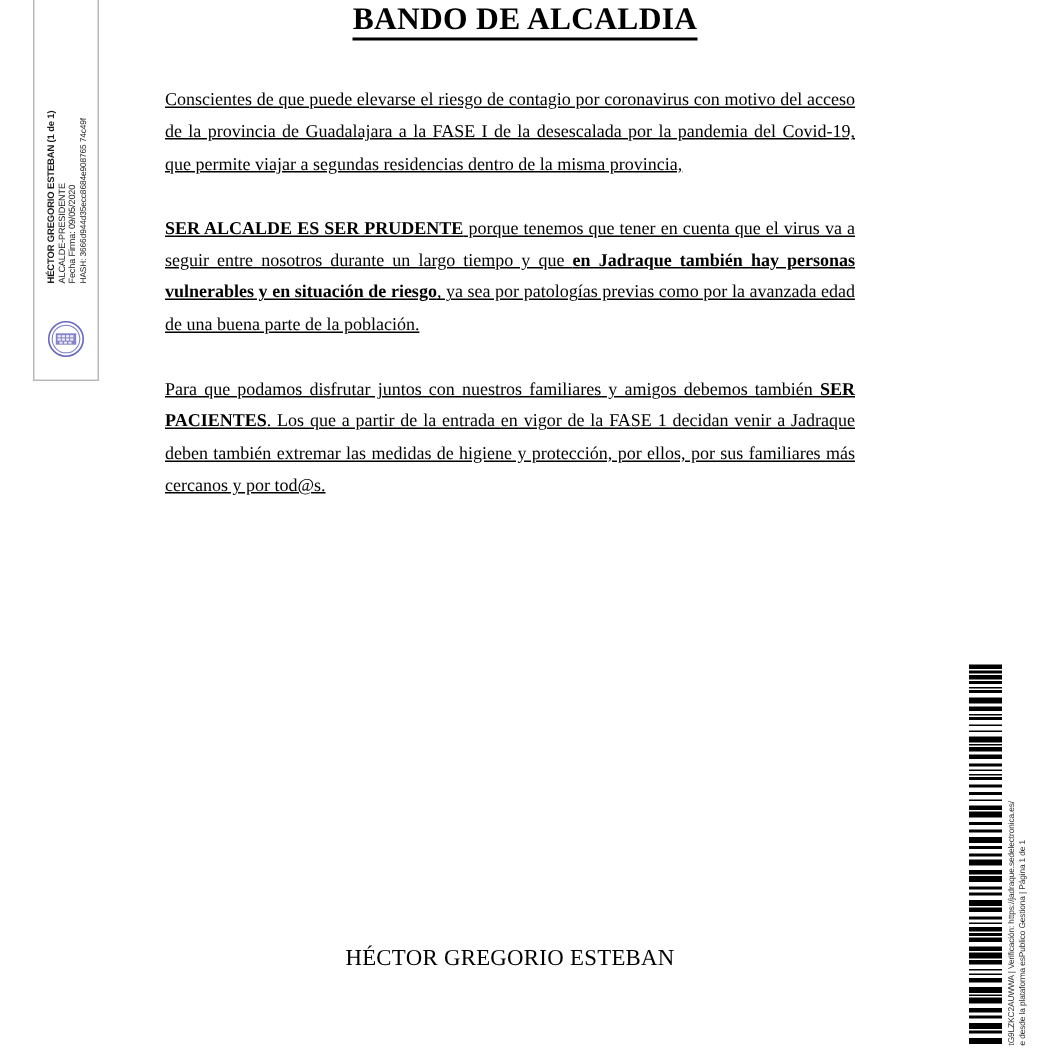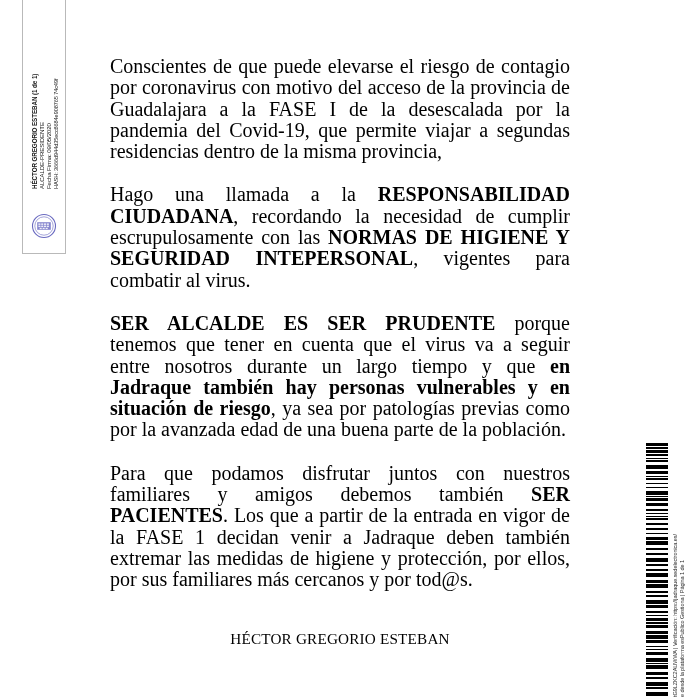--- a/index.html
+++ b/index.html
@@ -117,24 +117,25 @@
   }
 
   .body-col {
     position: absolute;
     left: 110px;
     top: 56px;
     width: 460px;
   }
   .para {
     text-align: justify;
-    font-size: 20px;
+    font-size: 12px;
     line-height: 21.3px;
     margin: 0 0 22px 0;
     hyphens: none;
+    text-decoration: underline;
   }
   .para:last-child { margin-bottom: 0; }
   .para b { font-weight: bold; }
 
   .closing {
     position: absolute;
     left: 110px;
     top: 628px;
     width: 460px;
     text-align: center;
@@ -168,24 +169,24 @@
       <rect x="7.4" y="12.6" width="2.1" height="1.5" fill="#ffffff" opacity="0.85"></rect>
       <rect x="10.2" y="12.6" width="2.1" height="1.5" fill="#ffffff" opacity="0.85"></rect>
       <rect x="13.0" y="12.6" width="2.1" height="1.5" fill="#ffffff" opacity="0.85"></rect>
       <rect x="15.8" y="12.6" width="2.1" height="1.5" fill="#ffffff" opacity="0.85"></rect>
       <rect x="8.6" y="14.8" width="2.1" height="1.3" fill="#ffffff" opacity="0.85"></rect>
       <rect x="11.6" y="14.8" width="2.1" height="1.3" fill="#ffffff" opacity="0.85"></rect>
       <rect x="14.6" y="14.8" width="2.1" height="1.3" fill="#ffffff" opacity="0.85"></rect>
     </svg>
   </div>
 
+  <div class="doc-title"><span>BANDO DE ALCALDIA</span></div>
 
   <div class="body-col">
     <p class="para">Conscientes de que puede elevarse el riesgo de contagio por coronavirus con motivo del acceso de la provincia de Guadalajara a la FASE I de la desescalada por la pandemia del Covid-19, que permite viajar a segundas residencias dentro de la misma provincia,</p>
-    <p class="para">Hago una llamada a la <b>RESPONSABILIDAD CIUDADANA</b>, recordando la necesidad de cumplir escrupulosamente con las <b>NORMAS DE HIGIENE Y SEGURIDAD INTEPERSONAL</b>, vigentes para combatir al virus.</p>
     <p class="para"><b>SER ALCALDE ES SER PRUDENTE</b> porque tenemos que tener en cuenta que el virus va a seguir entre nosotros durante un largo tiempo y que <b>en Jadraque también hay personas vulnerables y en situación de riesgo</b>, ya sea por patologías previas como por la avanzada edad de una buena parte de la población.</p>
     <p class="para">Para que podamos disfrutar juntos con nuestros familiares y amigos debemos también <b>SER PACIENTES</b>. Los que a partir de la entrada en vigor de la FASE 1 decidan venir a Jadraque deben también extremar las medidas de higiene y protección, por ellos, por sus familiares más cercanos y por tod@s.</p>
   </div>
 
   <div class="closing">
     <div class="name">HÉCTOR GREGORIO ESTEBAN</div>
   </div>
 
   <div class="verify-strip">
     <div class="barcode">

